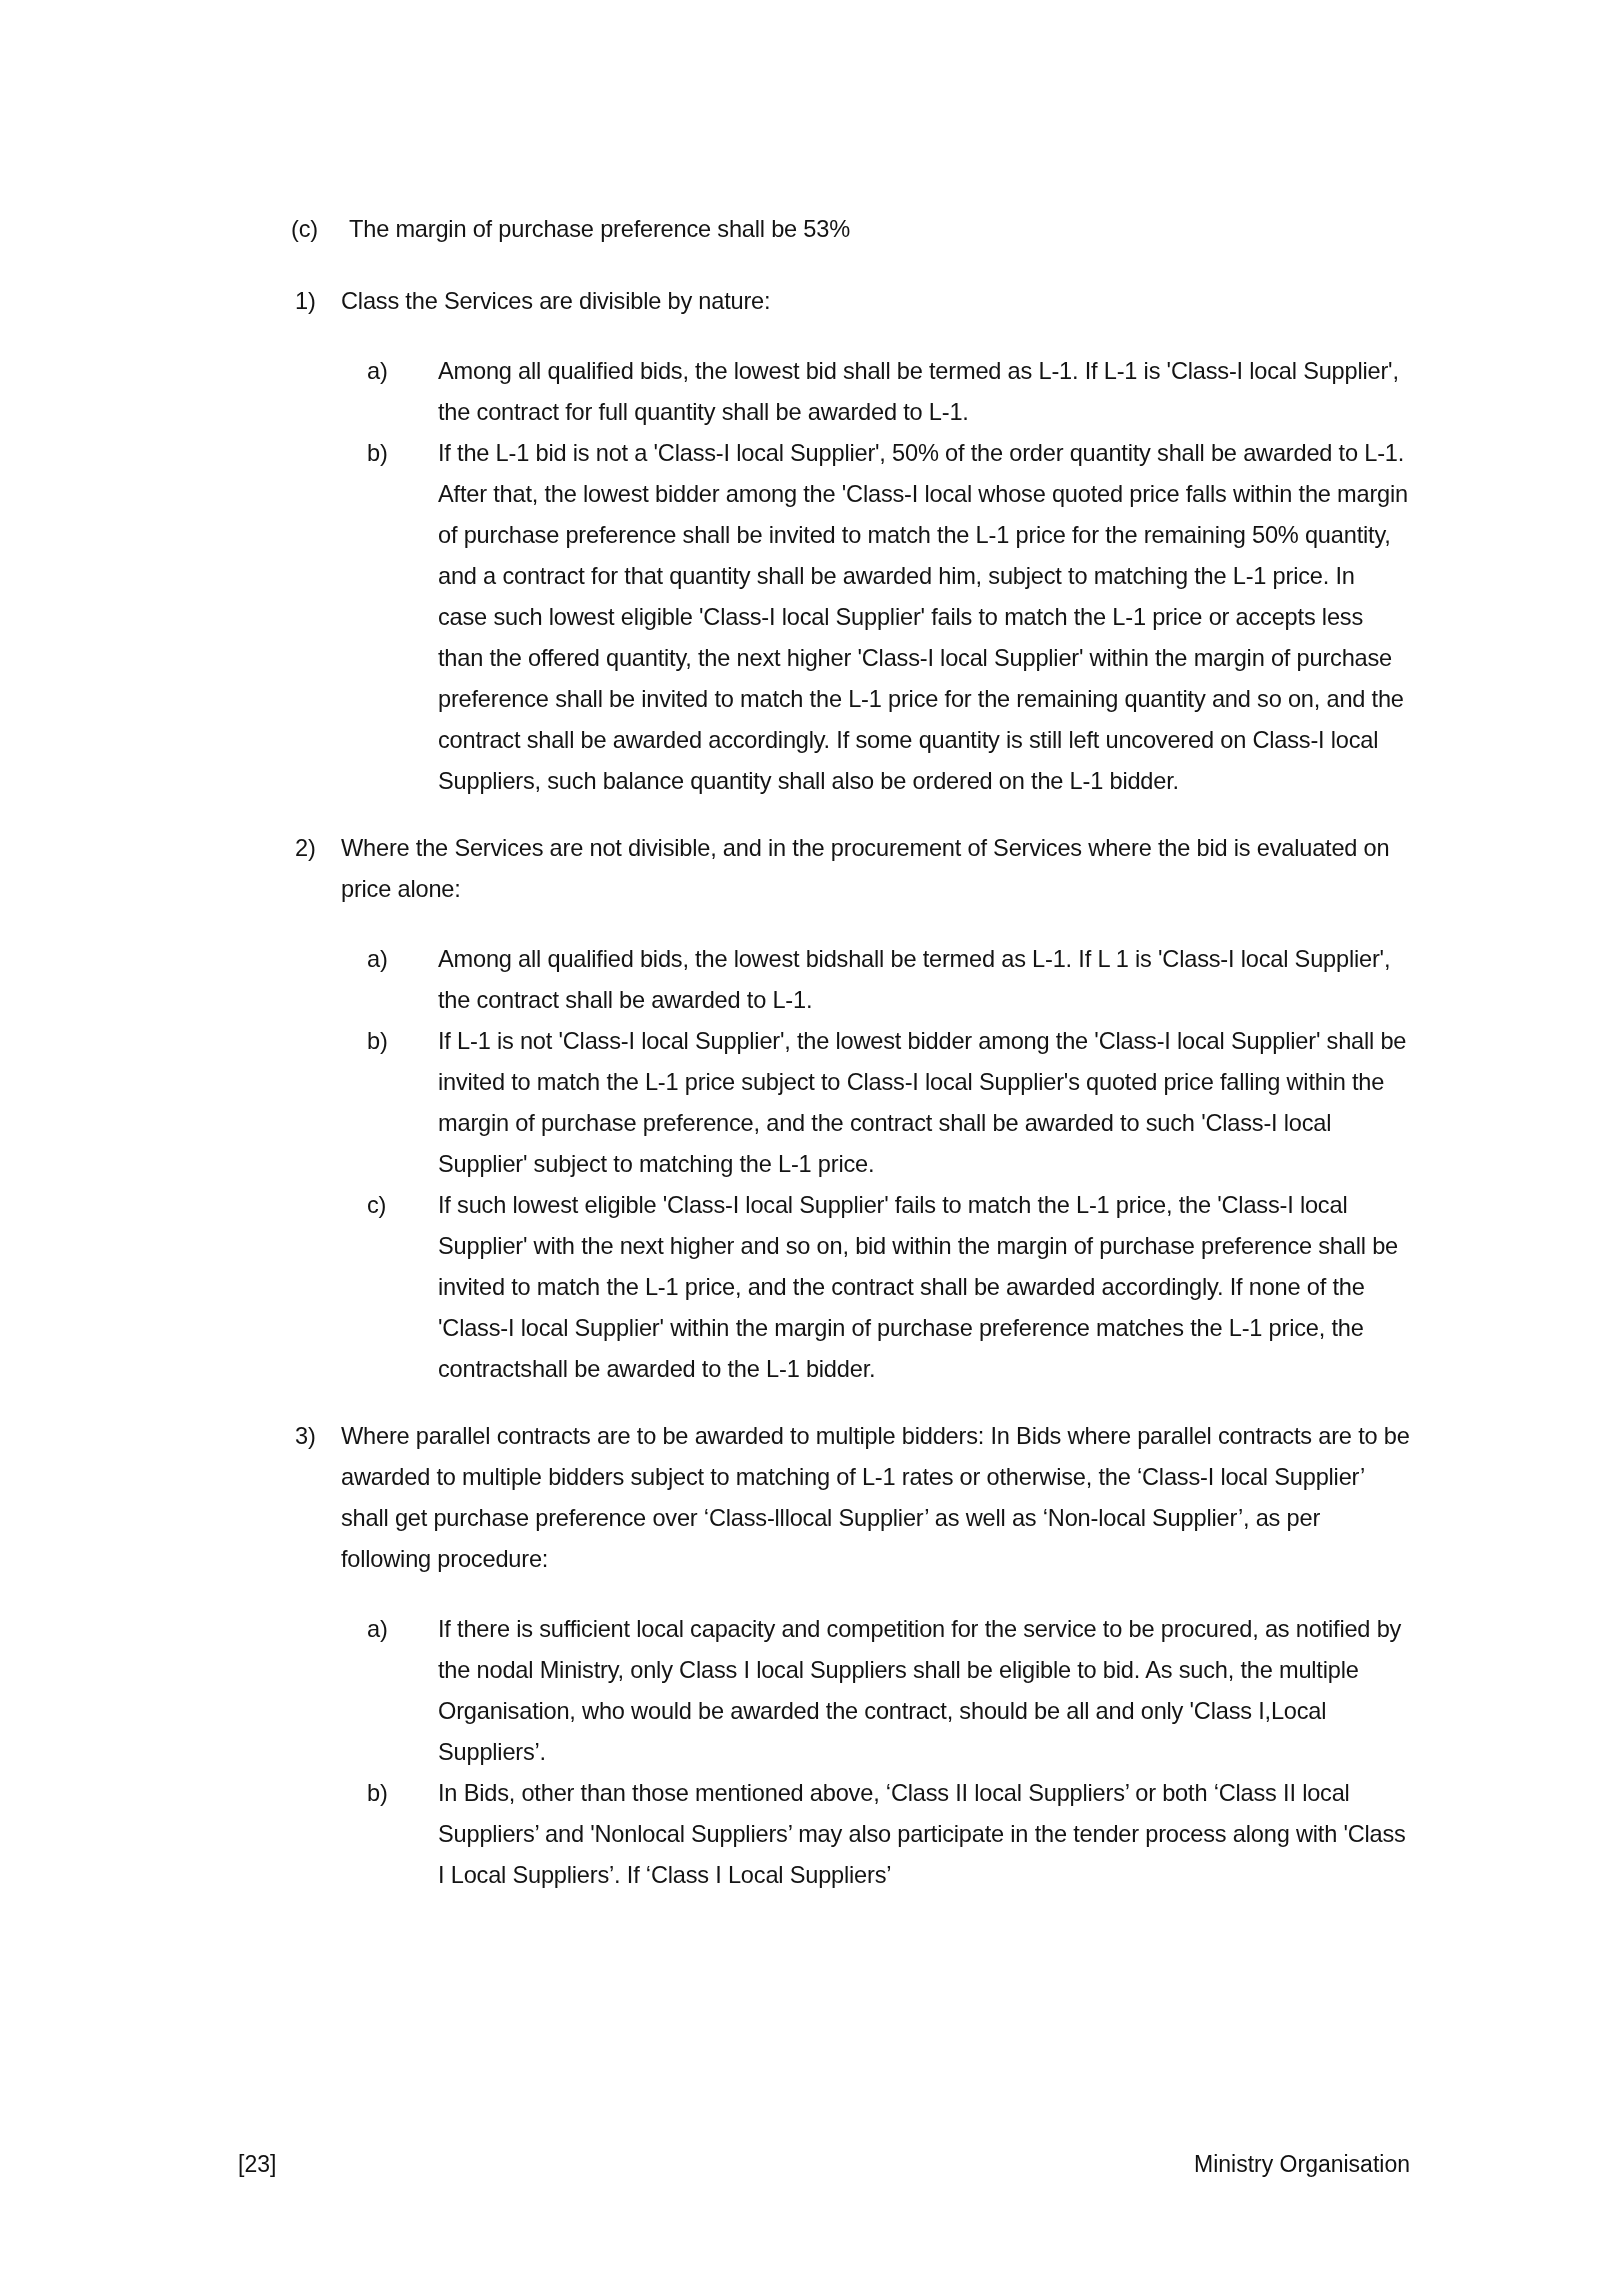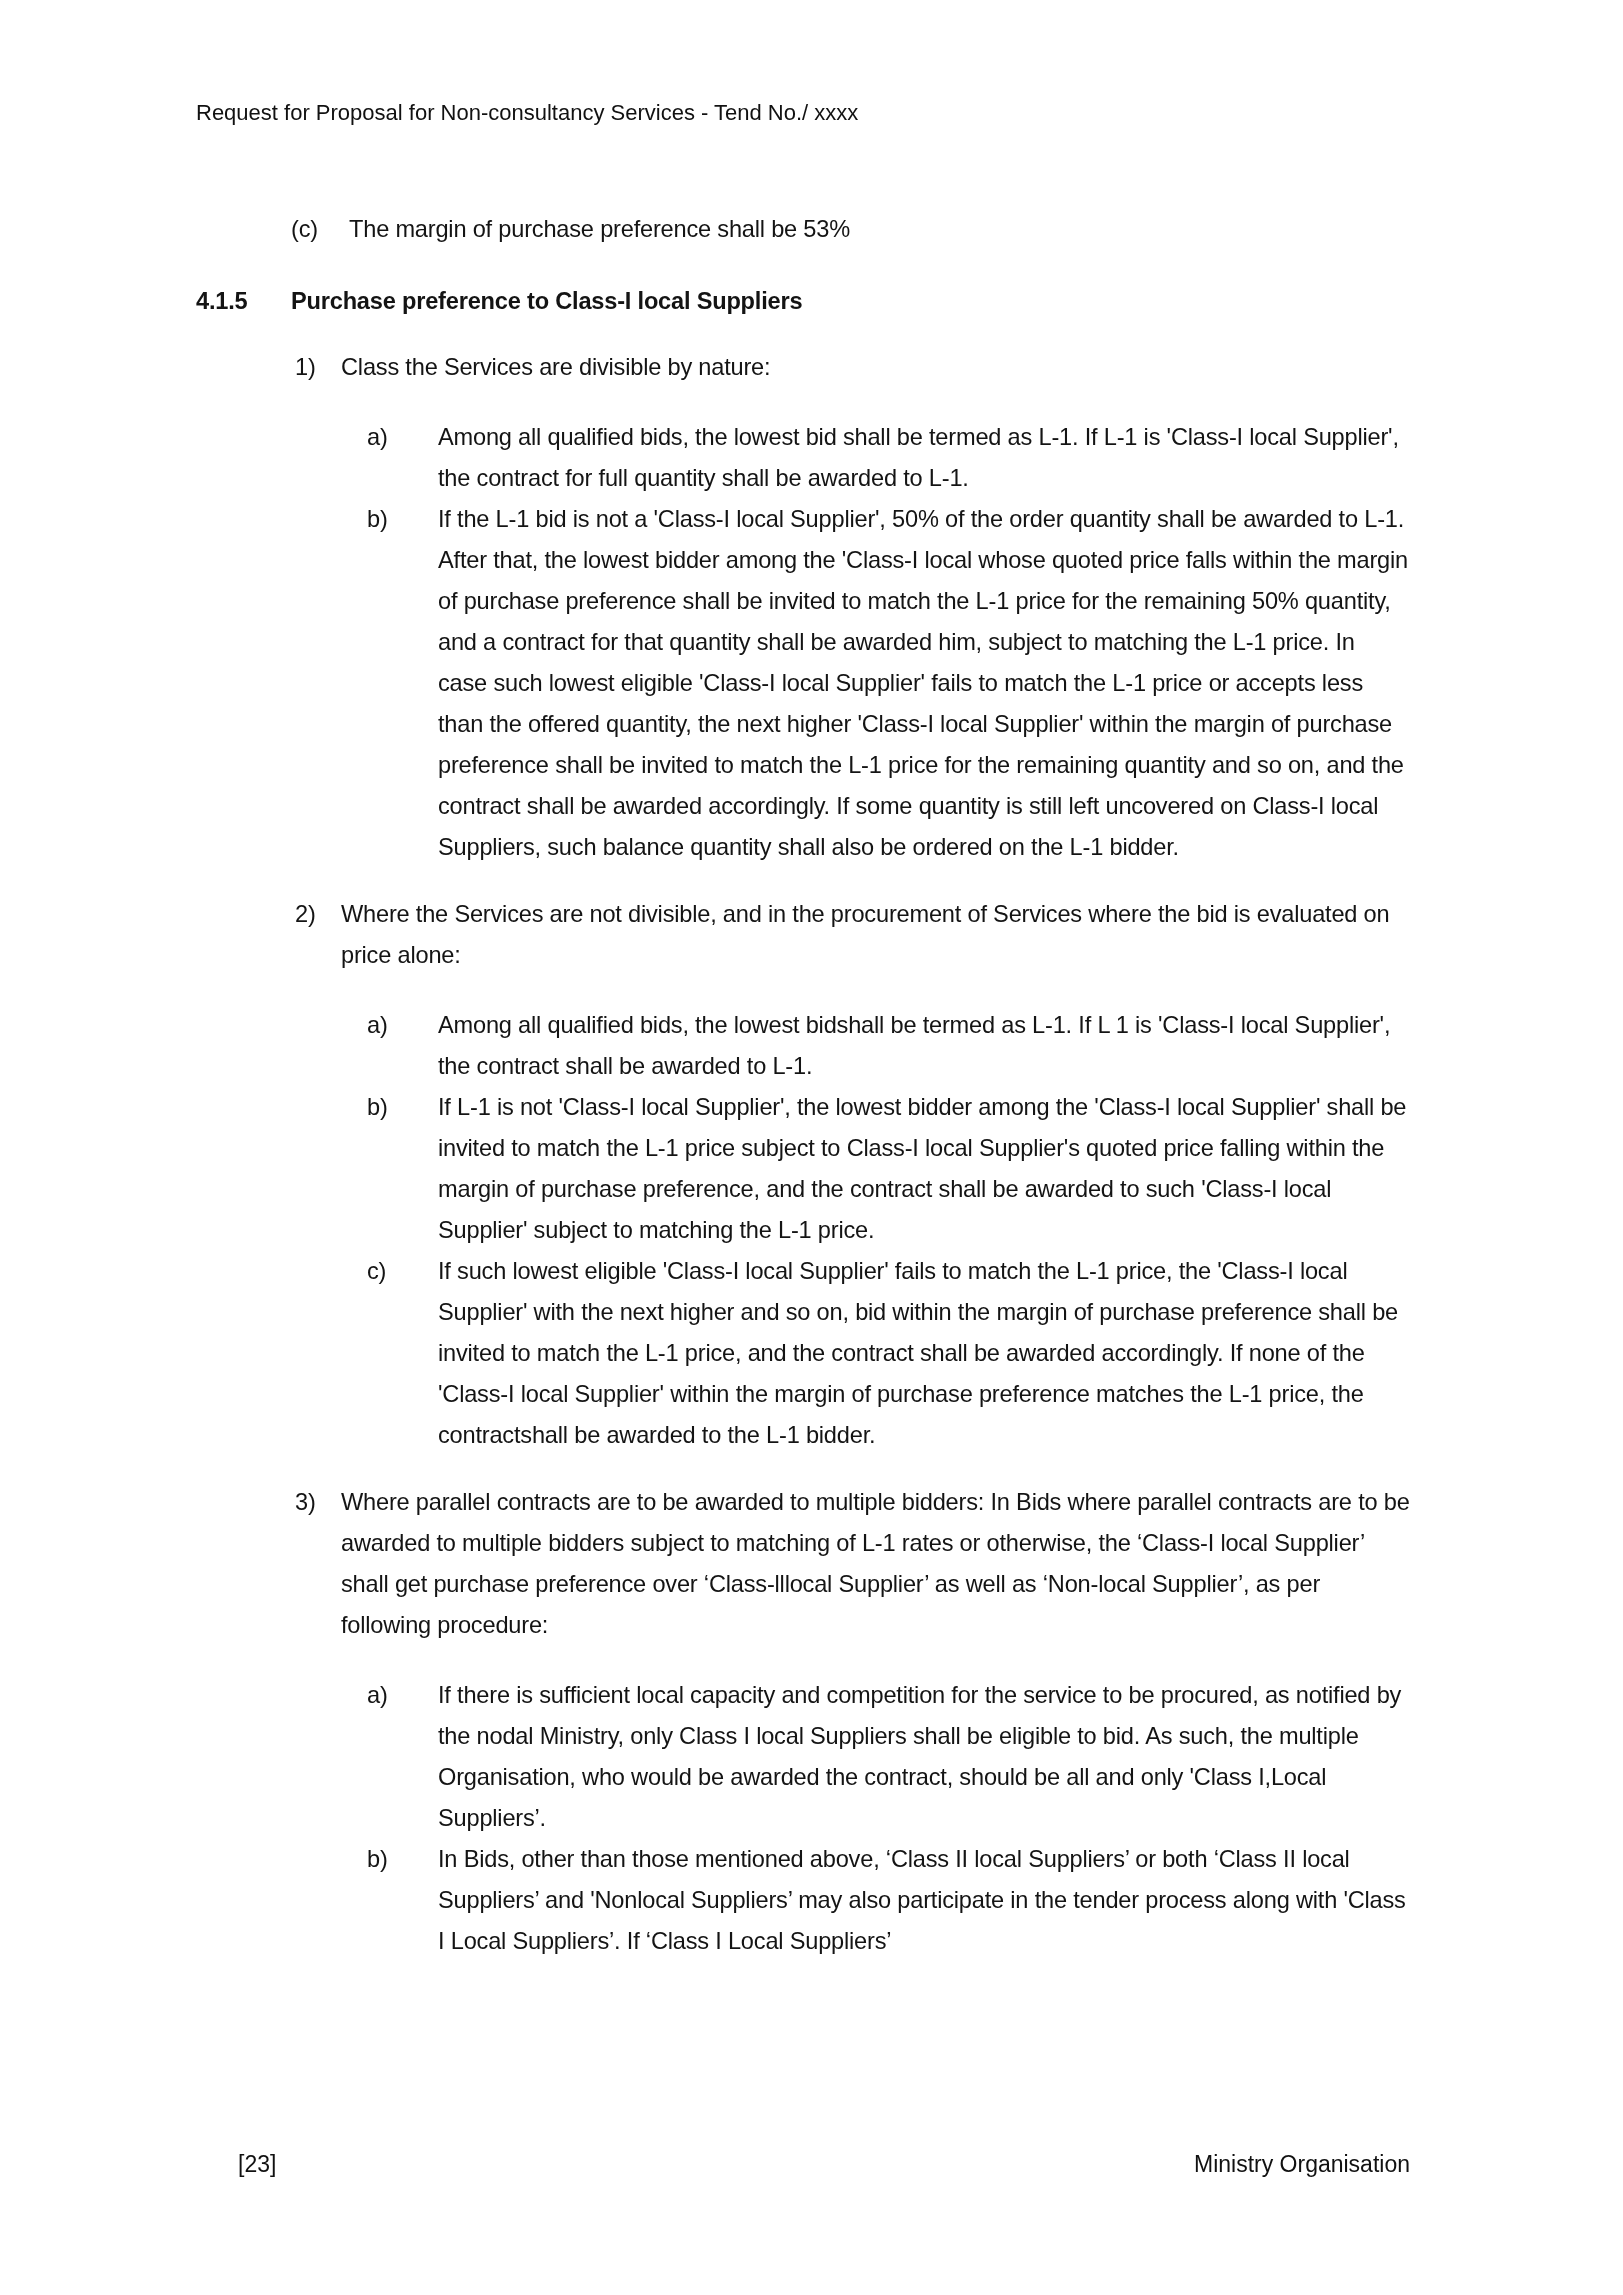--- a/index.html
+++ b/index.html
@@ -75,33 +75,28 @@
     line-height: 29px;
     color: #111111;
     align-items: flex-end;
   }
 </style>
 </head>
 <body>
 
 <div class="page">
 
-  <div class="doc-header">Request for Proposal for Non-consultancy Services - Tend No./ xxxx</div>
 
   <div class="content">
 
     <div class="row clause-c">
       <span class="lbl">(c)</span>
       <span class="txt">The margin of purchase preference shall be 53%</span>
     </div>
 
-    <div class="row sec-heading">
-      <span class="num">4.1.5</span>
-      <span class="txt">Purchase preference to Class-I local Suppliers</span>
-    </div>
 
     <div class="list">
       <div class="row lvl1">
         <span class="lbl">1)</span>
         <span class="txt">Class the Services are divisible by nature:</span>
       </div>
       <div class="sublist">
         <div class="row lvl2">
           <span class="lbl">a)</span>
           <span class="txt">Among all qualified bids, the lowest bid shall be termed as L-1. If L-1 is 'Class-I local Supplier', the contract for full quantity shall be awarded to L-1.</span>

